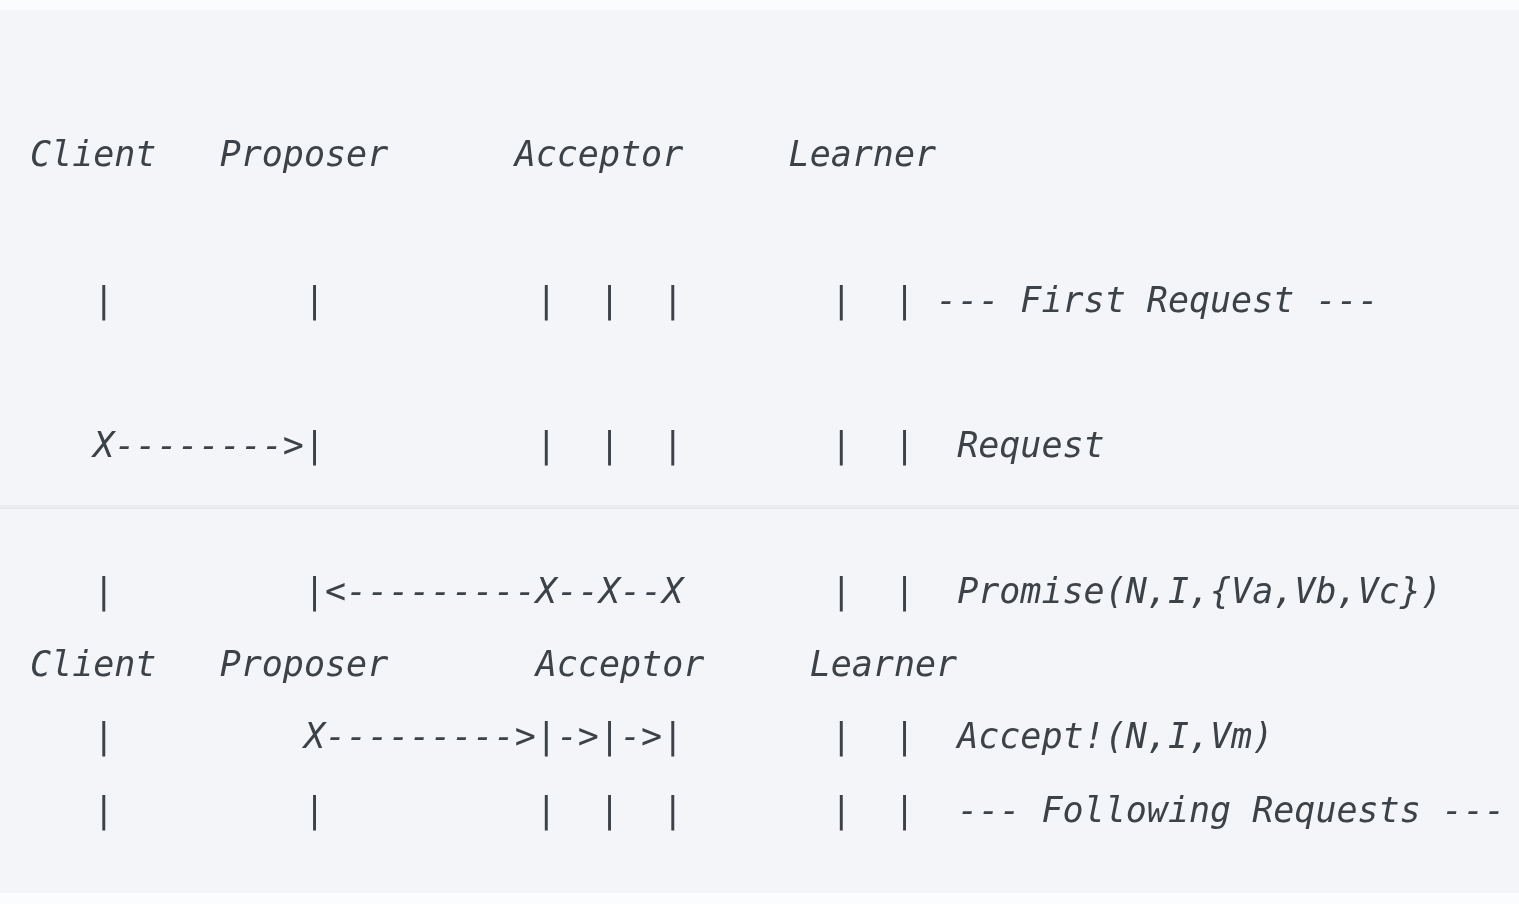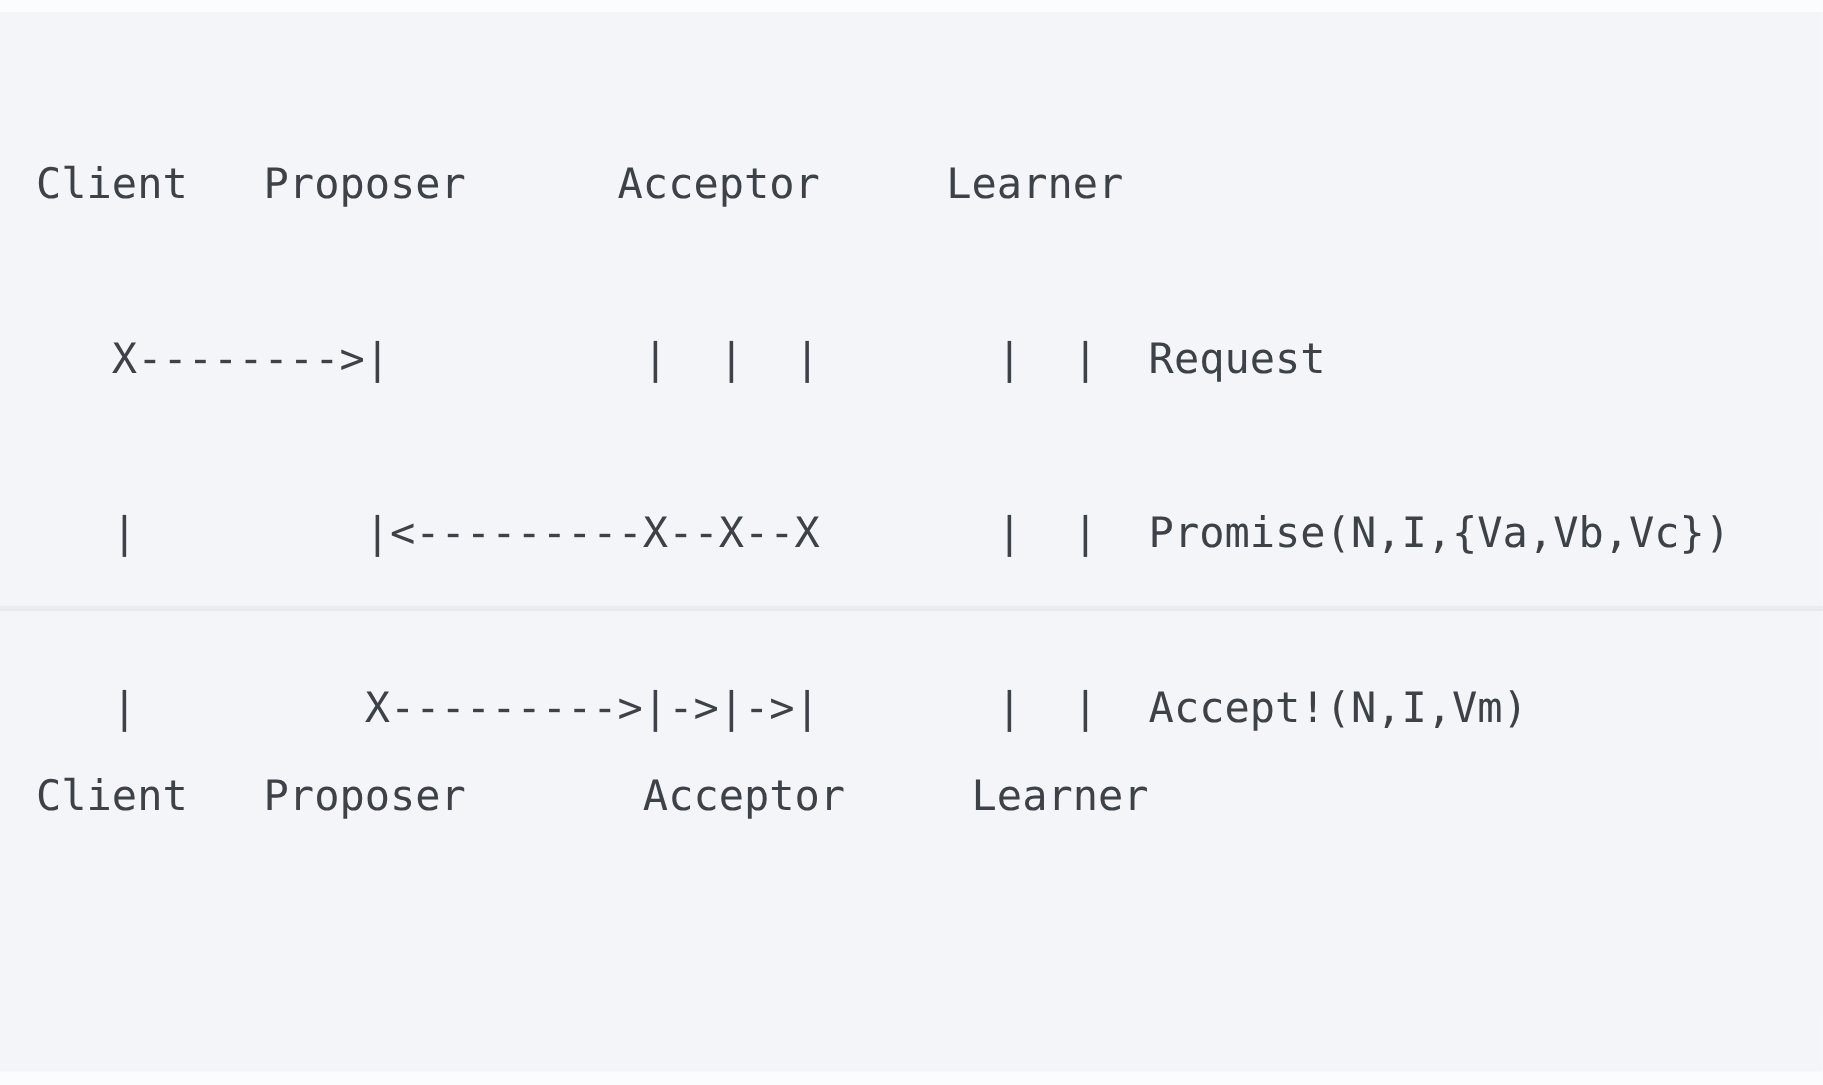--- a/index.html
+++ b/index.html
@@ -25,50 +25,52 @@
     margin: 0;
     white-space: pre;
     font-size: 35px;
     line-height: 48.5px;
     color: #3c4248;
     font-weight: normal;
     letter-spacing: 0;
   }
   #diagram-first { top: 23px; }
   #diagram-following { top: 533px; }
-  .line { height: 48.5px; }
+  .line { height: 48.5px; font-style: italic; }
   .divider {
     position: absolute;
     left: 0;
     top: 495px;
     width: 1519px;
     height: 3px;
     background: #eaecef;
     border-bottom: 1px solid #e3e6ea;
   }
 </style>
 </head>
 <body>
 
 <div class="panel">
 
   <div class="diagram" id="diagram-first">
     <div class="line">Client   Proposer      Acceptor     Learner</div>
+    <div class="line">   |         |          |  |  |       |  | --- First Request ---</div>
     <div class="line">   X--------&gt;|          |  |  |       |  |  Request</div>
     <div class="line">   |         |&lt;---------X--X--X       |  |  Promise(N,I,{Va,Vb,Vc})</div>
     <div class="line">   |         X---------&gt;|-&gt;|-&gt;|       |  |  Accept!(N,I,Vm)</div>
     
     
     
   </div>
 
   <div class="divider"></div>
 
   <div class="diagram" id="diagram-following">
     <div class="line">Client   Proposer       Acceptor     Learner</div>
+    <div class="line">   |         |          |  |  |       |  |  --- Following Requests ---</div>
     
     
     
     
     
   </div>
 
 </div>
 
 </body></html>

